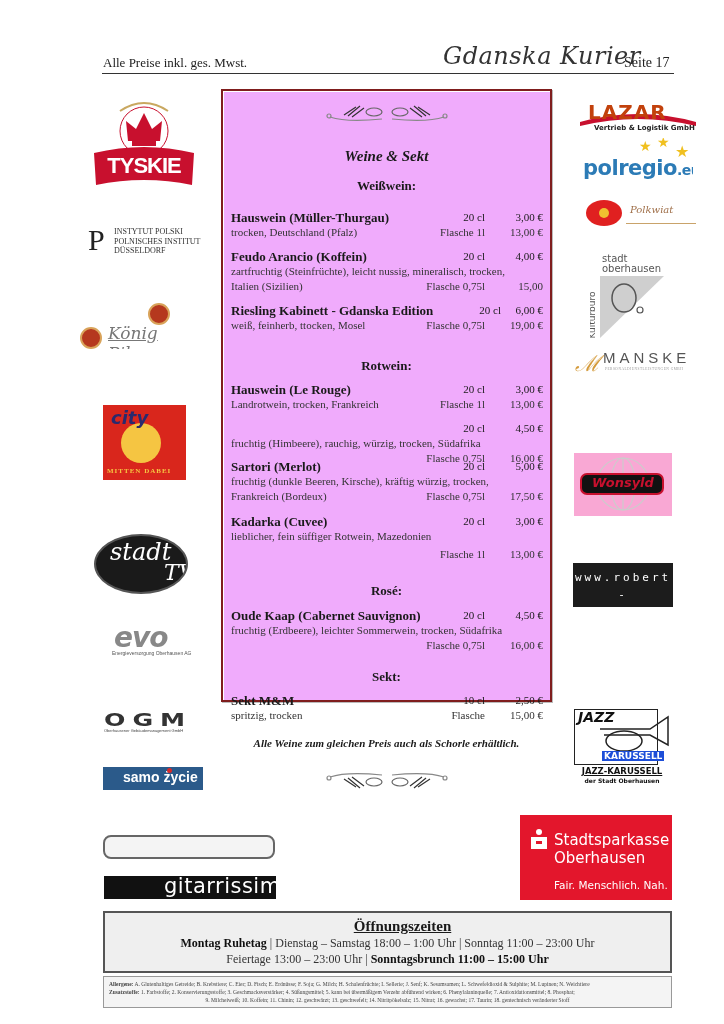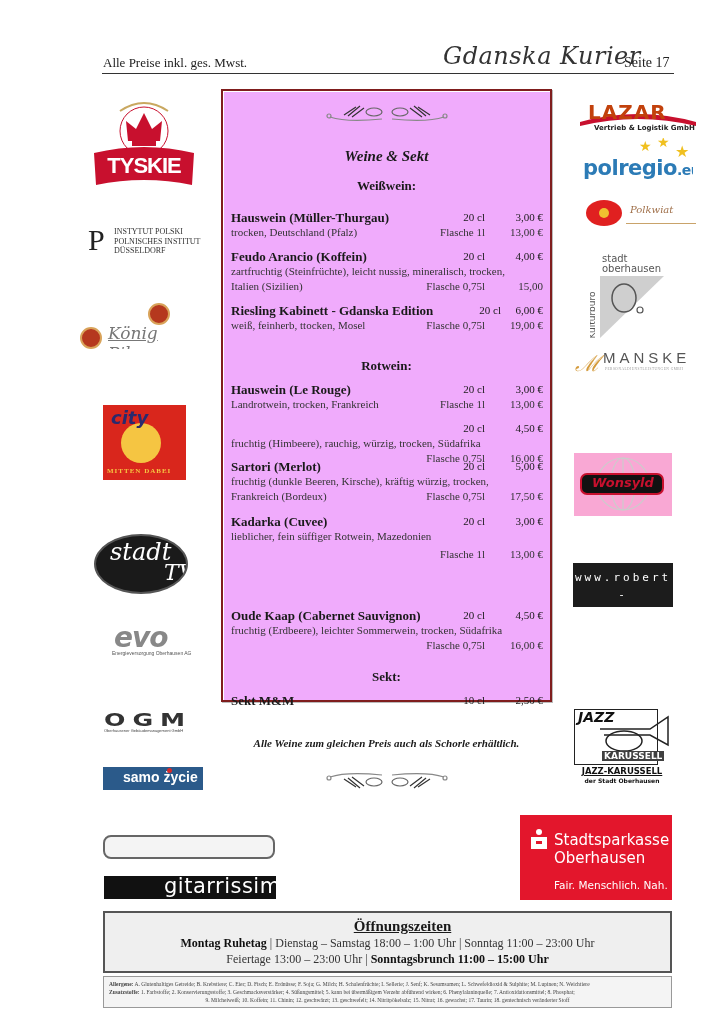--- a/index.html
+++ b/index.html
@@ -175,20 +175,21 @@
       </div>
     <div class="row desc">
         <span class="l">lieblicher, fein süffiger Rotwein, Mazedonien</span>
       </div>
     <div class="row desc" style="margin-top:3px;">
         <span class="r1">Flasche 1l</span>
         <span class="r2">13,00 €</span>
       </div>
   </div>
 
+  <div class="sec-title" style="top:492px;">Rosé:</div>
 
   <div class="item" style="top:517px;">
     <div class="row">
         <span class="l name">Oude Kaap (Cabernet Sauvignon)</span>
         <span class="r1">20 cl</span>
         <span class="r2">4,50 €</span>
       </div>
     <div class="row desc">
         <span class="l">fruchtig (Erdbeere), leichter Sommerwein, trocken, Südafrika</span>
       </div>
@@ -198,20 +199,25 @@
       </div>
   </div>
 
   <div class="sec-title" style="top:578px;">Sekt:</div>
 
   <div class="item" style="top:602px;">
     <div class="row">
         <span class="l name">Sekt M&amp;M</span>
         <span class="r1">10 cl</span>
         <span class="r2">2,50 €</span>
+      </div>
+    <div class="row desc">
+        <span class="l">spritzig, trocken</span>
+        <span class="r1">Flasche</span>
+        <span class="r2">15,00  €</span>
       </div>
   </div>
 
   <div class="note" style="top:646px;">Alle Weine zum gleichen Preis auch als Schorle erhältlich.</div>
 
   <div class="ornament" style="top:680px;">
     <svg width="130" height="22" viewBox="0 0 130 22">
       <g fill="none" stroke="#333" stroke-width="1.2" transform="translate(0,22) scale(1,-1)">
         <path d="M8 16 C20 20 40 20 60 18" stroke="#888"></path>
         <path d="M70 18 C90 20 110 20 122 16" stroke="#888"></path>
@@ -348,21 +354,21 @@
 
 <div class="logo" style="left:572px; top:707px; width:100px; height:78px;">
   <div class="abs" style="left:2px; top:2px; width:84px; height:56px; border:1.5px solid #222; box-sizing:border-box;"></div>
   <div class="abs" style="left:6px; top:2px; font-size:14px; font-weight:bold; font-style:italic; color:#111; font-family:'DejaVu Sans',sans-serif;">JAZZ</div>
   <svg class="abs" style="left:28px; top:8px;" width="70" height="40" viewBox="0 0 70 40">
     <g fill="none" stroke="#222" stroke-width="1.5">
       <path d="M0 14 H50 L68 2 V30 L50 20 H4"></path>
       <ellipse cx="24" cy="26" rx="18" ry="10"></ellipse>
     </g>
   </svg>
-  <div class="abs" style="left:30px; top:44px; background:#404040; color:#fff; font-size:9px; font-weight:bold; padding:0 2px; font-family:'DejaVu Sans',sans-serif;">KARUSSELL</div>
+  <div class="abs" style="left:30px; top:44px; background:#1d4ed8; color:#fff; font-size:9px; font-weight:bold; padding:0 2px; font-family:'DejaVu Sans',sans-serif;">KARUSSELL</div>
   <div class="abs" style="left:0; top:60px; width:100px; text-align:center; font-size:8.5px; font-weight:bold; color:#111; font-family:'DejaVu Sans',sans-serif; line-height:9px;">
     <div style="text-decoration:underline;">JAZZ-KARUSSELL</div>
     <div style="font-size:6px;">der Stadt Oberhausen</div>
   </div>
 </div>
 
 <div class="logo" style="left:520px; top:815px; width:152px; height:85px; background:#e3162c;">
   <svg class="abs" style="left:10px; top:14px;" width="18" height="26" viewBox="0 0 18 26">
     <circle cx="9" cy="3" r="3" fill="#fff"></circle>
     <rect x="1" y="8" width="16" height="5" fill="#fff"></rect>

